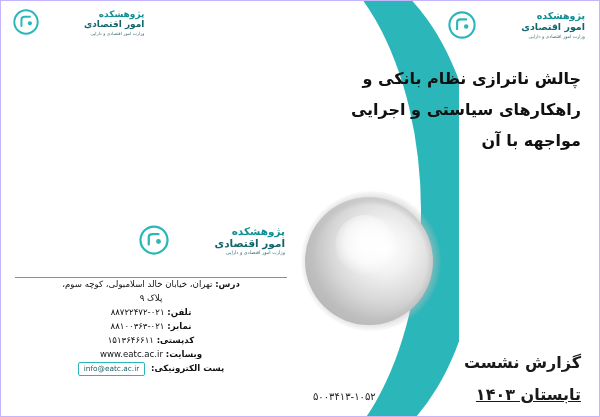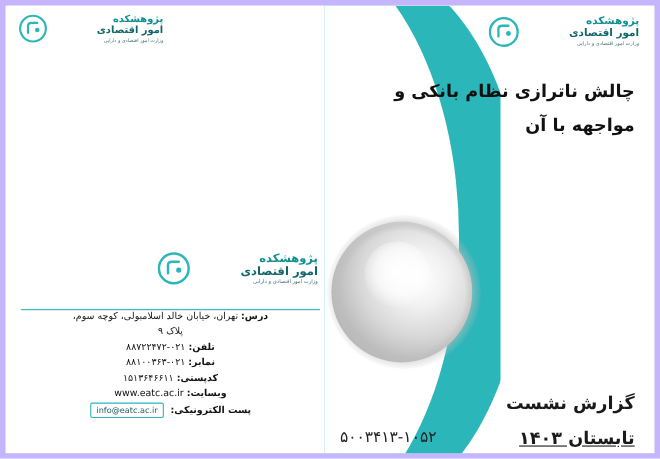--- a/index.html
+++ b/index.html
@@ -10,21 +10,21 @@
   body {
     font-family: "DejaVu Sans", "Liberation Sans", sans-serif;
   }
   .page {
     position: relative;
     width: 600px;
     height: 417px;
     overflow: hidden;
     background: #ffffff;
     box-sizing: border-box;
-    border: 5px solid #c4b5fd;
+    border: 1px solid #c4b5fd;
   }
 
   
   .front-cover {
     position: absolute;
     top: 0;
     right: 0;
     width: 300px;
     height: 417px;
     overflow: hidden;
@@ -158,21 +158,21 @@
     font-size: 16px;
     font-weight: bold;
     color: #1a1a1a;
     direction: rtl;
     text-decoration: underline;
   }
   .doc-code {
     position: absolute;
     left: 14px;
     bottom: 16px;
-    font-size: 14px;
+    font-size: 10px;
     color: #222222;
     direction: ltr;
     letter-spacing: 0.3px;
   }
 
   
   .back-cover {
     position: absolute;
     top: 0;
     left: 0;
@@ -328,20 +328,21 @@
       </div>
       <div class="logo-text">
         <div class="l1">پژوهشکده</div>
         <div class="l2">امور اقتصادی</div>
         <div class="l3">وزارت امور اقتصادی و دارایی</div>
       </div>
     </div>
 
     <div class="title-block">
       <div class="ttl-line">چالش ناترازی نظام بانکی و</div>
+      <div class="ttl-line">راهکارهای سیاستی و اجرایی</div>
       <div class="ttl-line">مواجهه با آن</div>
     </div>
 
     <div class="report-kind">گزارش نشست</div>
     <div class="season">تابستان ۱۴۰۳</div>
     <div class="doc-code">۵۰۰۳۴۱۳-۱۰۵۲</div>
   </div>
 
 </div>
 

